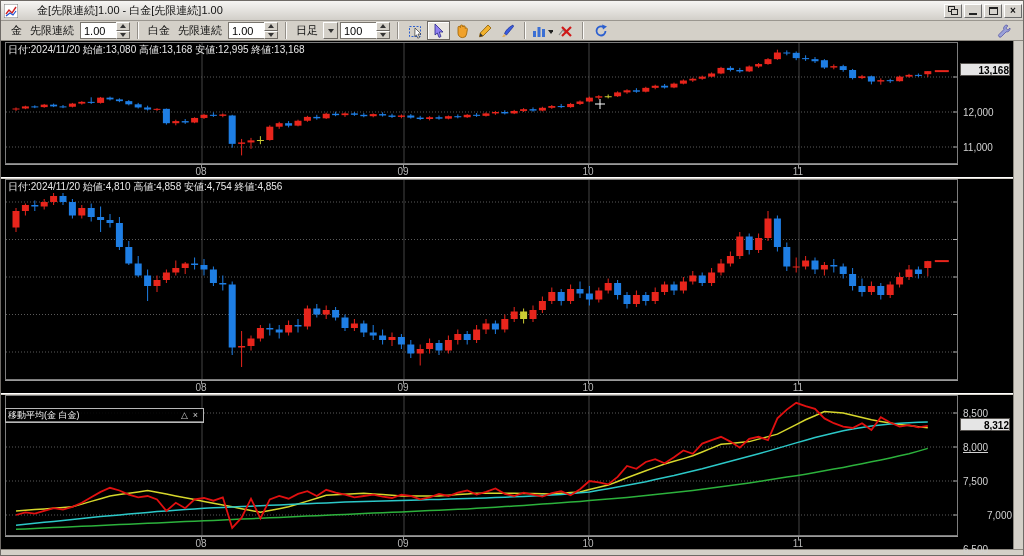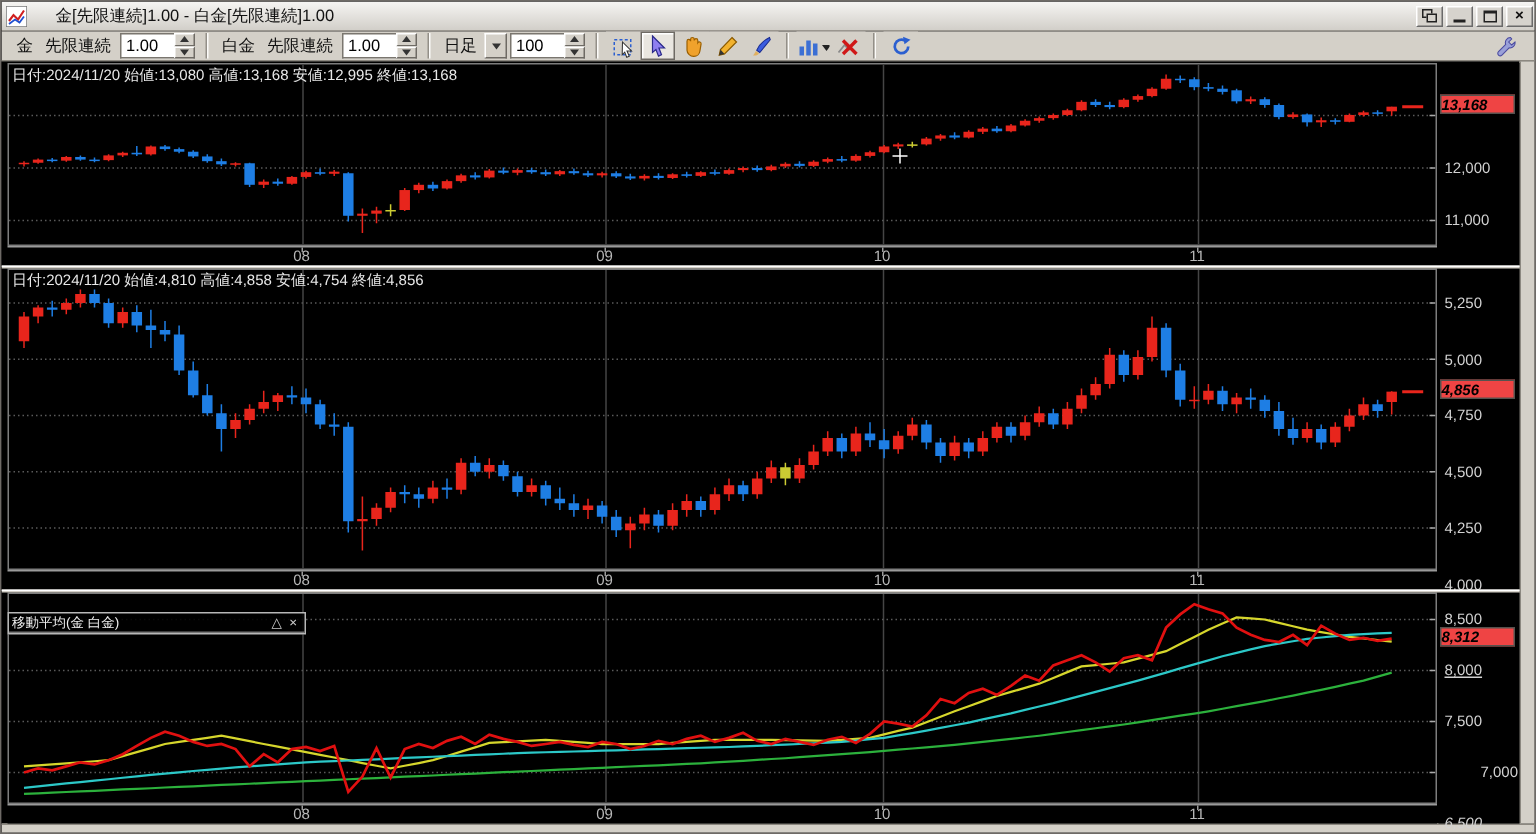--- a/index.html
+++ b/index.html
@@ -36,22 +36,22 @@
   #wrench{position:absolute;right:14px;top:0;height:19px;display:flex;align-items:center;}
   
   #chartzone{position:absolute;left:0;top:40px;width:1012px;height:508px;background:#000;}
   .panel-plot{position:absolute;left:4px;width:953px;background:#000;border:1px solid #7d7d7d;}
   .hdr{position:absolute;left:7px;font-size:10px;color:#e8e8e8;white-space:nowrap;z-index:5;letter-spacing:0px;}
   .axis{position:absolute;left:4px;width:953px;height:13px;background:#000;border-top:1px solid #9a9a9a;z-index:4;}
   .mlabel{position:absolute;top:1px;font-size:10px;color:#b8b8b8;transform:translateX(-50%);}
   .mtick{position:absolute;top:0;width:1px;height:3px;background:#9a9a9a;}
   .ycol{position:absolute;left:958px;width:54px;background:#000;z-index:6;}
   .ylab{position:absolute;left:4px;font-size:10px;color:#d2d2d2;white-space:nowrap;}
-  .ytag{position:absolute;left:1px;width:50px;height:13px;background:#ef4444;color:#000;
-    font-size:10px;font-weight:bold;text-align:left;line-height:13px;border:1px solid #55524e;z-index:7;font-style:italic;}
+  .ytag{position:absolute;left:1px;width:50px;height:13px;background:#e5e5e5;color:#000;
+    font-size:10px;font-weight:bold;text-align:right;line-height:13px;border:1px solid #55524e;z-index:7;}
   .splitter{position:absolute;left:0;width:1012px;height:2px;background:#d4d0c8;border-top:1px solid #fff;z-index:8;}
   #legend{position:absolute;left:4px;top:367px;width:199px;background:rgba(0,0,0,0.88);
     border:1px solid #b8b8b8;z-index:9;font-size:9px;color:#eee;}
   #legend .lg-title{display:flex;align-items:center;height:13px;padding:0 2px;border-bottom:1px solid #777;}
   #legend .lg-title span:first-child{flex:1;}
   .lg-btn{width:11px;text-align:center;color:#ccc;cursor:default;}
   .lg-row{display:flex;align-items:center;height:10px;padding:0 2px;}
   .lg-dash{width:13px;height:2px;margin-right:3px;}
   #rightstrip{position:absolute;left:1012px;top:40px;width:12px;height:508px;background:#d4d0c8;border-left:1px solid #8c8880;}
   #bottomstrip{position:absolute;left:0;top:548px;width:1024px;height:8px;background:#d4d0c8;border-top:1px solid #8c8880;}
@@ -637,29 +637,20 @@
     <div class="axis" id="axis-platinum" style="top:339px;">
         <div class="mtick" style="left: 196px;"></div>
         <div class="mlabel" style="left: 196px;">08</div>
         <div class="mtick" style="left: 398px;"></div>
         <div class="mlabel" style="left: 398px;">09</div>
         <div class="mtick" style="left: 583px;"></div>
         <div class="mlabel" style="left: 583px;">10</div>
         <div class="mtick" style="left: 793px;"></div>
         <div class="mlabel" style="left: 793px;">11</div>
       </div>
-    <div class="ycol" id="ycol-platinum" style="top:138px;height:214px;">
-        <div class="ylab" style="top: 18px;">5,250</div>
-        <div class="ylab" style="top: 55.5px;">5,000</div>
-        <div class="ylab" style="top: 93px;">4,750</div>
-        <div class="ylab" style="top: 130.5px;">4,500</div>
-        <div class="ylab" style="top: 168px;">4,250</div>
-        <div class="ylab" style="top: 205.5px;">4,000</div>
-        <div class="ytag" style="top: 74.1px;">4,856</div>
-      </div>
     <div class="splitter" style="top:352px;"></div>
 
     <div class="panel-plot" id="plot-spread" style="top:354px;height:141px;"><svg width="951" height="139">
           <line x1="196" y1="0" x2="196" y2="139" stroke="#454545" stroke-width="1"></line>
           <line x1="398" y1="0" x2="398" y2="139" stroke="#454545" stroke-width="1"></line>
           <line x1="583" y1="0" x2="583" y2="139" stroke="#454545" stroke-width="1"></line>
           <line x1="793" y1="0" x2="793" y2="139" stroke="#454545" stroke-width="1"></line>
           <line x1="0" y1="17" x2="951" y2="17" stroke="#5a5a5a" stroke-width="1" stroke-dasharray="1,2"></line>
           <line x1="947" y1="17" x2="951" y2="17" stroke="#aaa" stroke-width="1"></line>
           <line x1="0" y1="51" x2="951" y2="51" stroke="#5a5a5a" stroke-width="1" stroke-dasharray="1,2"></line>
@@ -681,21 +672,21 @@
         <div class="mtick" style="left: 583px;"></div>
         <div class="mlabel" style="left: 583px;">10</div>
         <div class="mtick" style="left: 793px;"></div>
         <div class="mlabel" style="left: 793px;">11</div>
       </div>
     <div class="ycol" id="ycol-spread" style="top:354px;height:154px;">
         <div class="ylab" style="top: 13px; text-align: right;">8,500</div>
         <div class="ylab" style="top: 47px; text-decoration: underline;">8,000</div>
         <div class="ylab" style="top: 81px;">7,500</div>
         <div class="ylab" style="top: 115px; margin-left: 24px;">7,000</div>
-        <div class="ylab" style="top: 149px; font-style: italic;">6,500</div>
+        <div class="ylab" style="top: 149px;">6,500</div>
         <div class="ytag" style="top: 22.784px;">8,312</div>
       </div>
 
     <div id="legend">
       <div class="lg-title">
         <span>移動平均(金 白金)</span>
         <span class="lg-btn">△</span>
         <span class="lg-btn">×</span>
       </div>
     </div>

